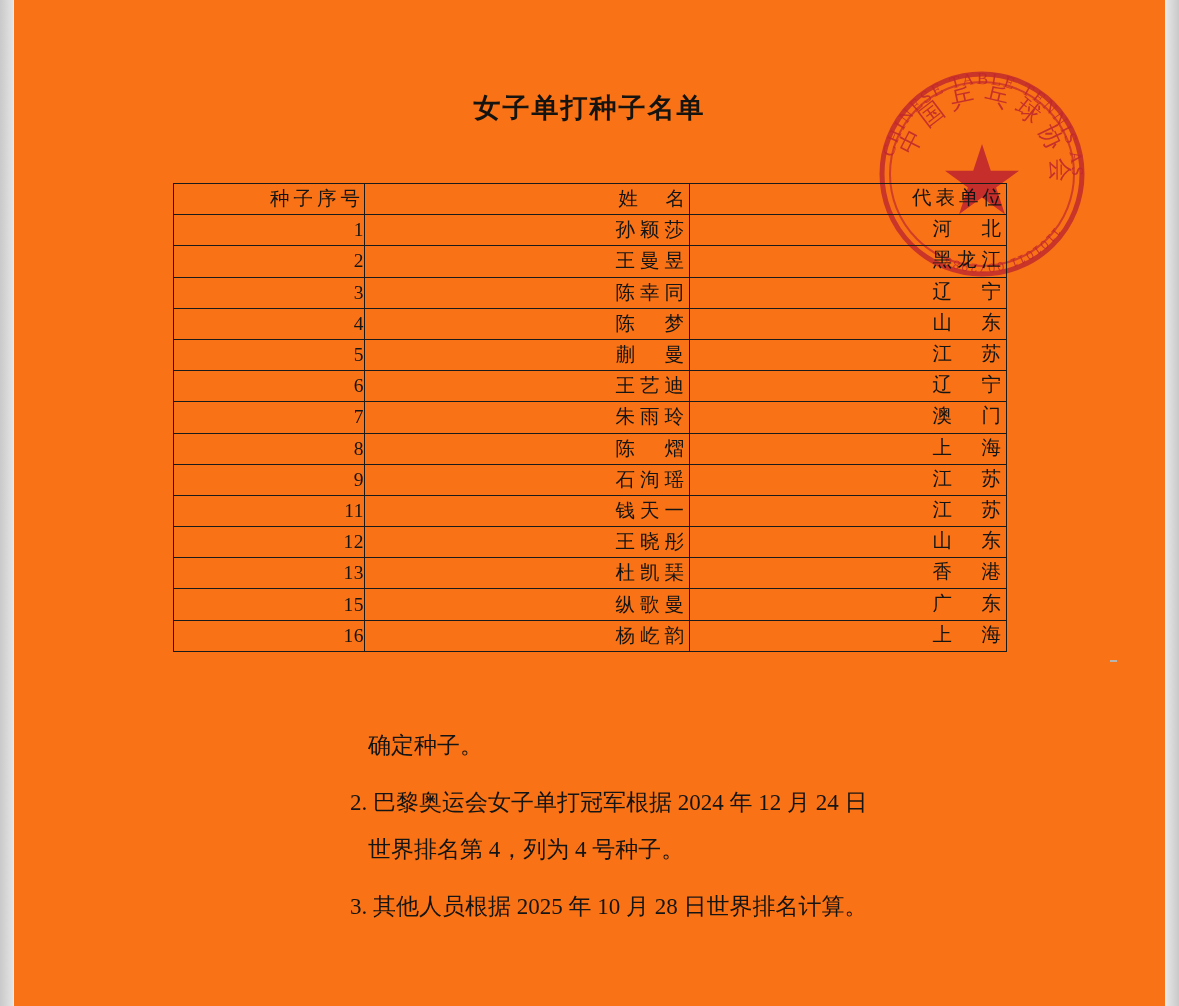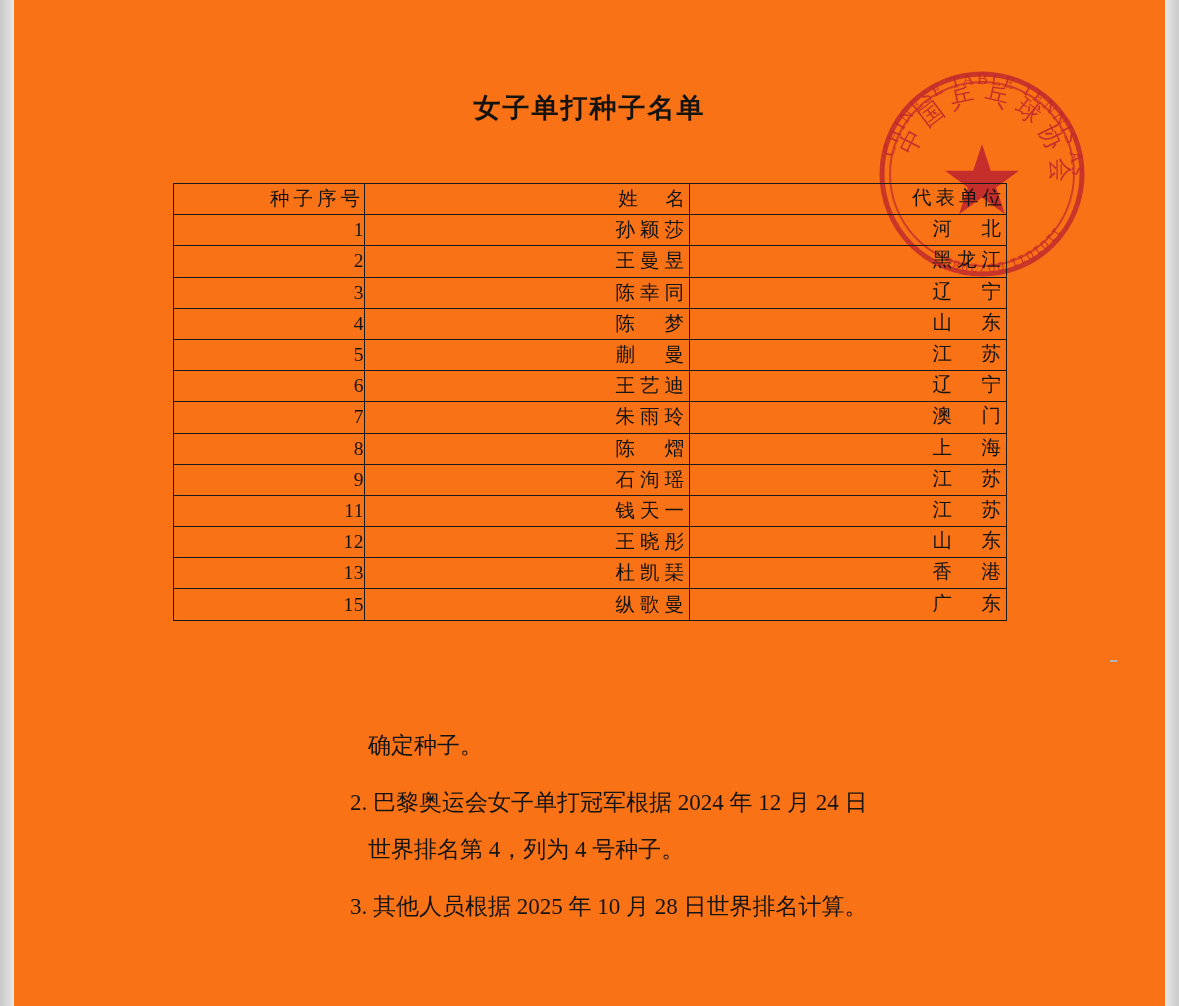--- a/index.html
+++ b/index.html
@@ -204,20 +204,25 @@
         <tr>
           <td class="col-no cell-num">13</td>
           <td class="col-name cell-cn">杜凯琹</td>
           <td class="col-unit cell-cn">香　港</td>
         </tr>
         <tr>
           <td class="col-no cell-num">15</td>
           <td class="col-name cell-cn">纵歌曼</td>
           <td class="col-unit cell-cn">广　东</td>
         </tr>
+        <tr>
+          <td class="col-no cell-num">16</td>
+          <td class="col-name cell-cn">杨屹韵</td>
+          <td class="col-unit cell-cn">上　海</td>
+        </tr>
       </tbody>
   </table>
 
   <div class="notes">
     <div class="note-line indent-1">确定种子。</div>
     <div class="note-gap"></div>
     <div class="note-line indent-2">2. 巴黎奥运会女子单打冠军根据 2024 年 12 月 24 日</div>
     <div class="note-line indent-1">世界排名第 4，列为 4 号种子。</div>
     <div class="note-gap"></div>
     <div class="note-line indent-2">3. 其他人员根据 2025 年 10 月 28 日世界排名计算。</div>

